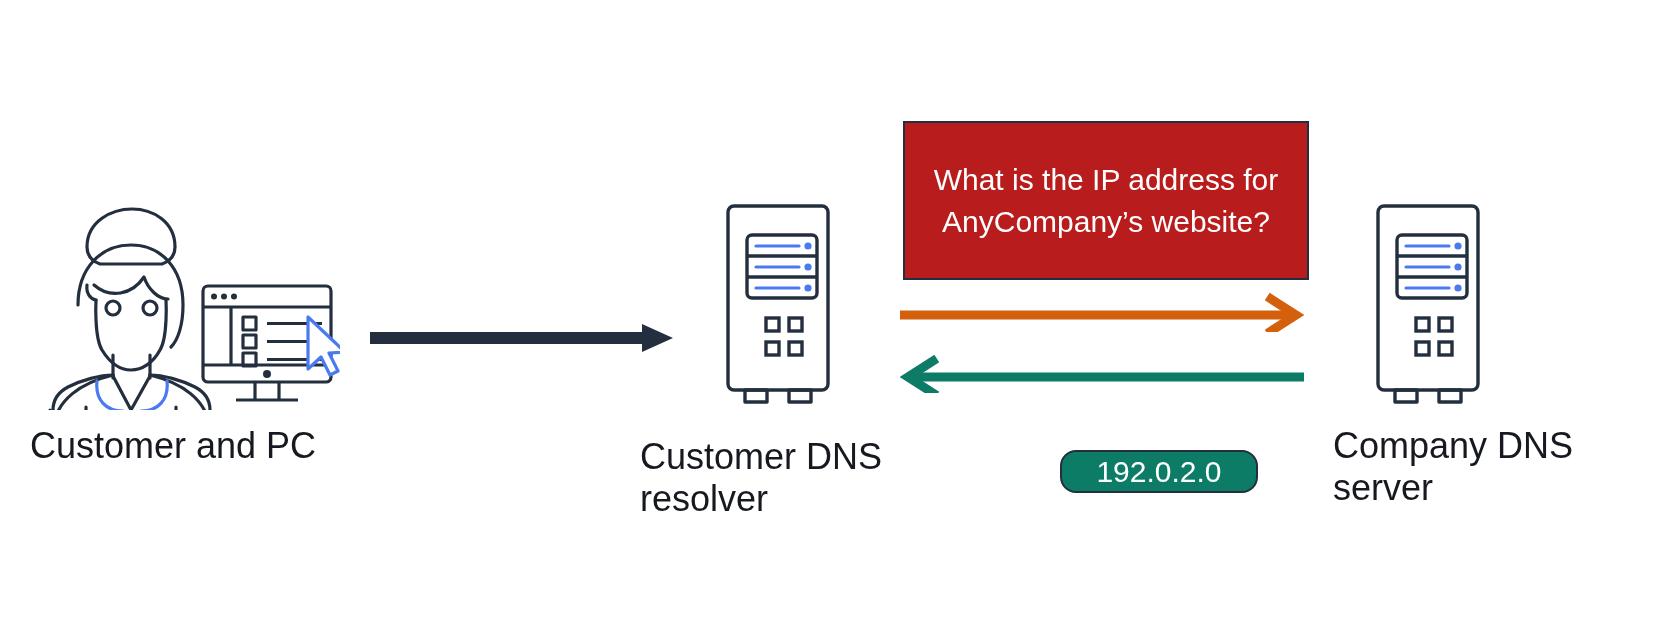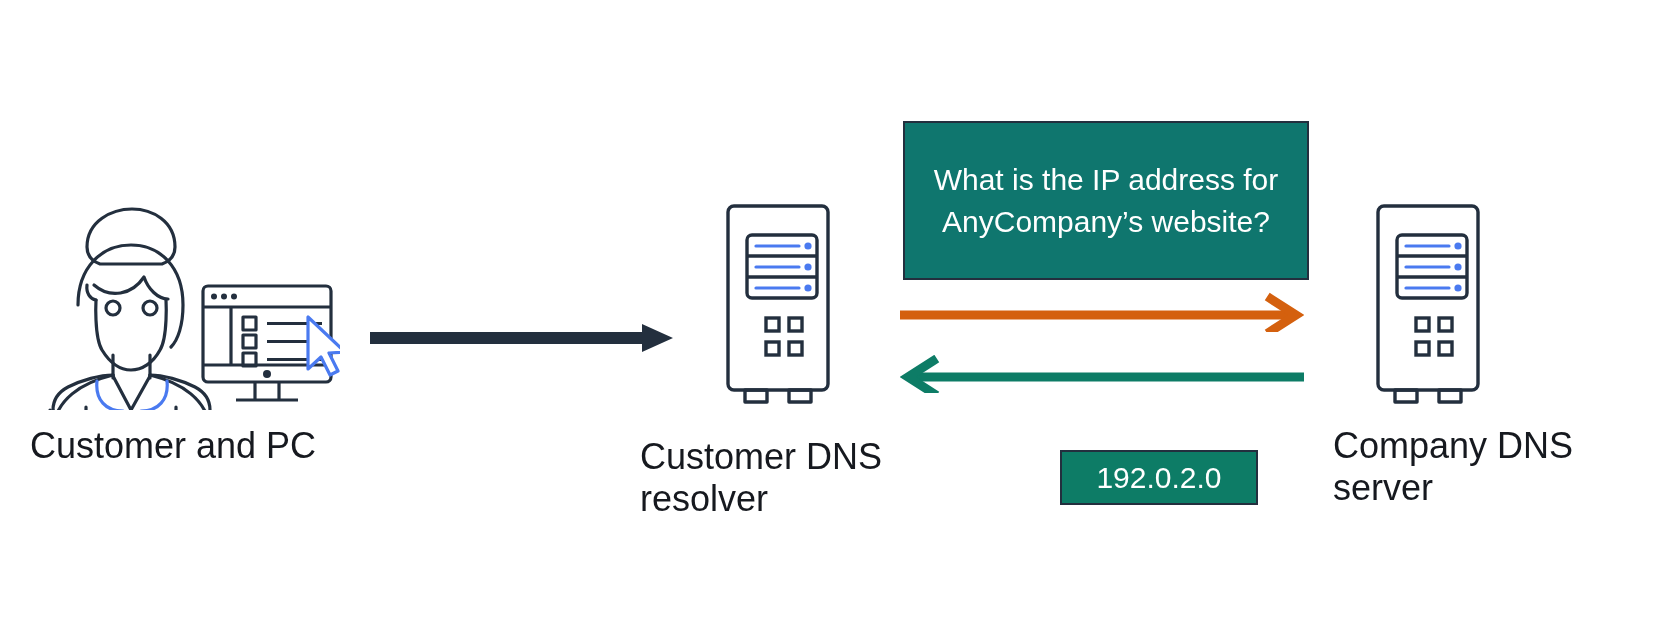--- a/index.html
+++ b/index.html
@@ -36,21 +36,21 @@
     border: 2px solid #232f3e;
     color: #ffffff;
     display: flex;
     align-items: center;
     justify-content: center;
     text-align: center;
     font-family: "Liberation Sans", sans-serif;
     white-space: pre-line;
   }
   .msg-box.question {
-    background: #0f766e;
+    background: #b91c1c;
     font-size: 30px;
     line-height: 42px;
     padding: 4px 19px;
   }
   .msg-box.answer {
     background: #0d7c66;
     font-size: 30px;
     line-height: 38px;
   }
   
@@ -192,21 +192,21 @@
 
   <div class="arrow" style="left:900px; top:355px; width:404px; height:38px;">
     <svg width="404" height="38" viewBox="0 0 404 38">
       <g fill="none" stroke="#0d7c66" stroke-width="9" stroke-linecap="square" stroke-linejoin="miter">
         <path d="M402 22 L18 22"></path>
         <path d="M33 6 L8 22 L33 38"></path>
       </g>
     </svg>
   </div>
 
-  <div class="msg-box answer" style="left:1060px; top:450px; width:198px; height:55px;">192.0.2.0</div>
+  <div class="msg-box answer" style="left:1060px; top:450px; width:198px; height:43px;border-radius:16px;">192.0.2.0</div>
 
   <div class="node" style="left:1375px; top:203px; width:115px; height:205px;">
     <svg width="115" height="205" viewBox="0 0 115 205">
       <rect x="3" y="3" width="100" height="184" rx="6" fill="#ffffff" stroke="#232f3e" stroke-width="3.4"></rect>
       <rect x="22" y="32" width="70" height="63" rx="5" fill="#ffffff" stroke="#232f3e" stroke-width="3.4"></rect>
       <path d="M22 53 L92 53" stroke="#232f3e" stroke-width="3.4"></path>
       <path d="M22 74 L92 74" stroke="#232f3e" stroke-width="3.4"></path>
       <g stroke="#4a7af0" stroke-width="3.2" stroke-linecap="round">
         <path d="M31 43 L74 43"></path>
         <path d="M31 64 L74 64"></path>

